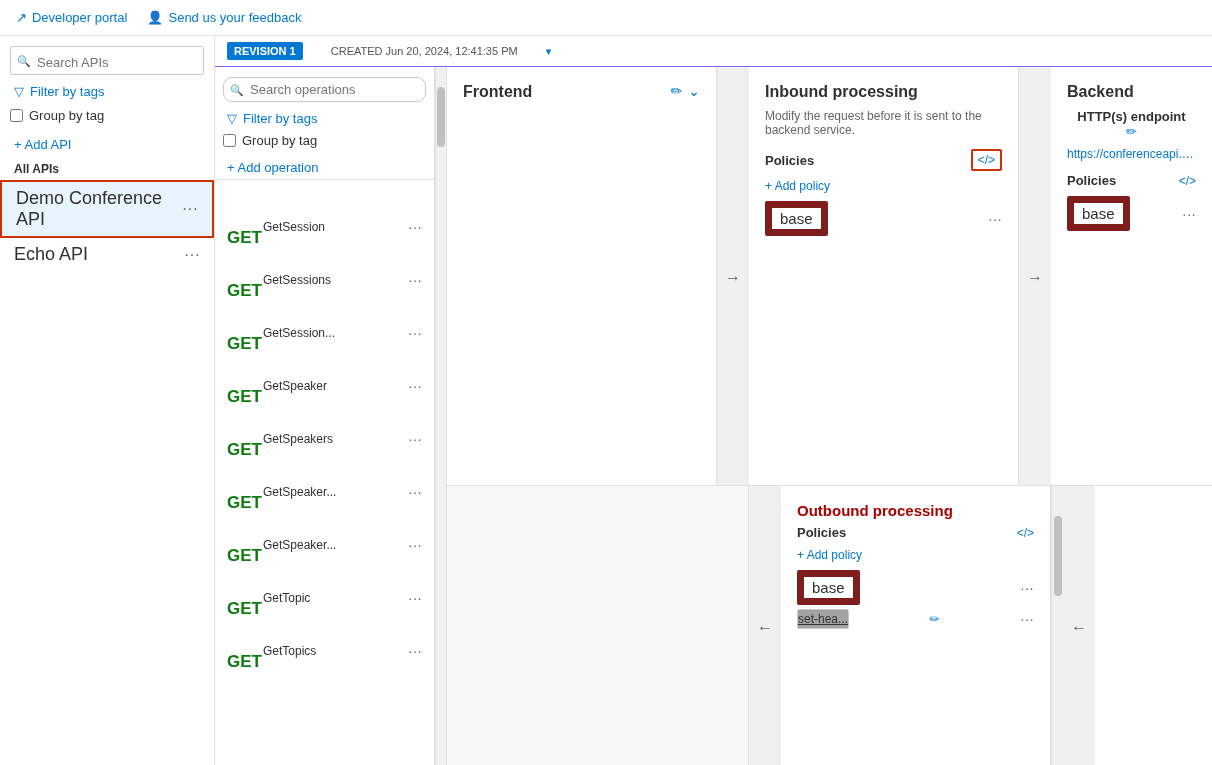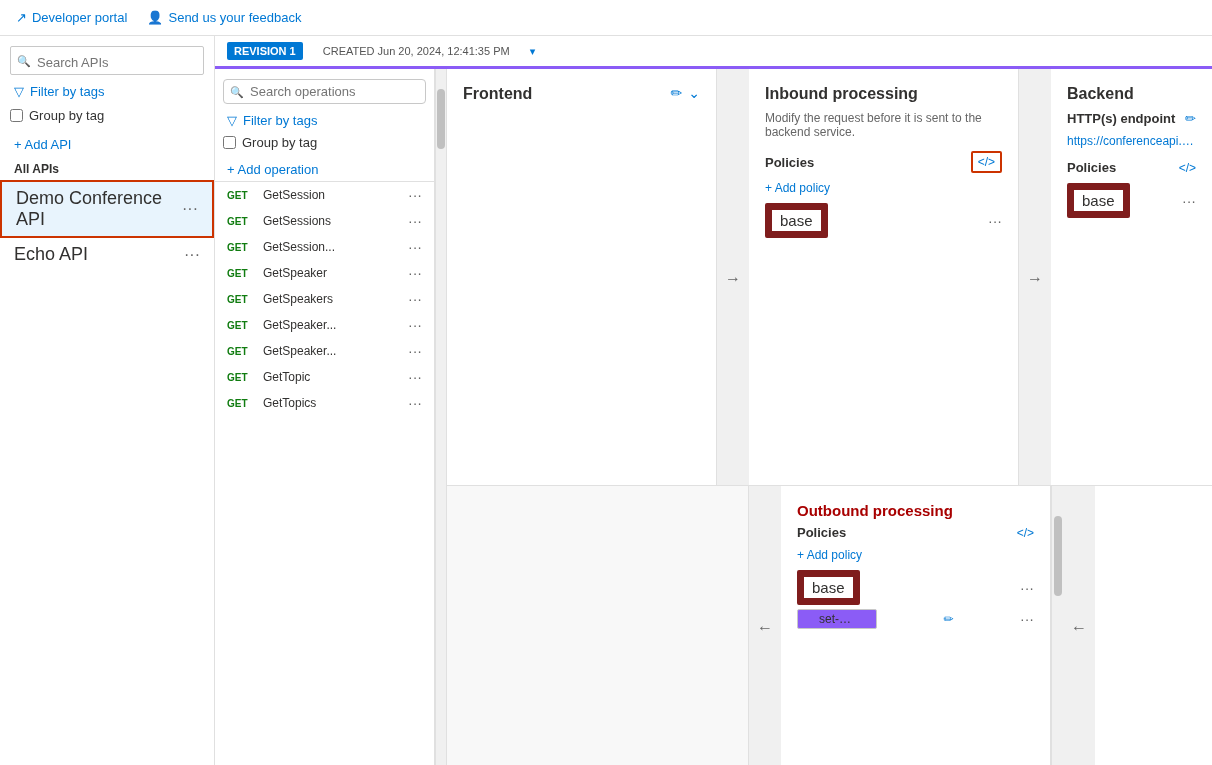--- a/index.html
+++ b/index.html
@@ -150,21 +150,21 @@
     .tab-item.link-style { color: #0078d4; }
 
     .middle-search {
       margin: 10px 8px 6px;
       position: relative;
     }
     .middle-search input {
       width: 100%;
       padding: 4px 8px 4px 26px;
       border: 1px solid #c8c8c8;
-      border-radius: 4px;
+      border-radius: 9px;
       font-size: 13px;
       color: #555;
     }
     .middle-search .search-icon-left {
       position: absolute;
       left: 7px;
       top: 50%;
       transform: translateY(-50%);
       color: #666;
       font-size: 11px;
@@ -188,21 +188,21 @@
     }
     .middle-add-op {
       display: flex;
       align-items: center;
       gap: 4px;
       padding: 4px 12px;
       color: #0078d4;
       cursor: pointer;
       font-size: 13px;
       border-bottom: 1px solid #e0e0e0;
-      margin-bottom: 0;
+      margin-bottom: 20px;
     }
     .all-operations {
       display: flex;
       align-items: center;
       padding: 8px 12px;
       background: #dde8f0;
       border: 2px solid #cc3300;
       font-size: 13px;
       font-weight: 600;
       color: #323130;
@@ -210,25 +210,26 @@
       margin-bottom: 2px;
     }
     .op-item {
       display: flex;
       align-items: center;
       justify-content: space-between;
       padding: 5px 12px;
       cursor: pointer;
     }
     .op-method {
-      font-size: 10px;
+      font-size: 17px;
       font-weight: 700;
       color: #107c10;
       width: 36px;
       flex-shrink: 0;
+      margin-top: 23px;
     }
     .op-name {
       flex: 1;
       font-size: 12px;
       color: #323130;
       white-space: nowrap;
       overflow: hidden;
       text-overflow: ellipsis;
     }
     .op-dots {
@@ -402,20 +403,21 @@
       padding: 16px;
       display: flex;
       flex-direction: column;
       overflow: hidden;
     }
     .backend-endpoint {
       display: flex;
       align-items: center;
       justify-content: space-between;
       margin-bottom: 8px;
+      flex-direction: column;
     }
     .backend-endpoint-label {
       font-size: 13px;
       font-weight: 600;
       color: #323130;
     }
     .backend-endpoint-edit {
       color: #0078d4;
       font-size: 13px;
       cursor: pointer;
@@ -478,45 +480,46 @@
       border-radius: 4px;
       margin-top: 30px;
     }
 
     
     .revision-header {
       display: flex;
       align-items: center;
       padding: 6px 12px;
       background: #fff;
-      border-bottom: 3px solid #8b5cf6;
-      gap: 10px;
+      border-bottom: 1px solid #8b5cf6;
+      gap: 18px;
     }
 
     .tabs-container {
       display: flex;
       align-items: center;
       padding: 0 12px;
       background: #fff;
       border-bottom: 1px solid #e0e0e0;
       gap: 0;
     }
 
     .set-hea-badge {
       border: 1px solid #c8c8c8;
-      padding: 2px 21px;
+      padding: 2px 0;
       font-size: 12px;
       color: #323130;
-      background: #8b5cf6;
+      background: #a3a3a3;
       cursor: pointer;
       border-radius: 2px;
       white-space: nowrap;
       overflow: hidden;
       text-overflow: ellipsis;
       max-width: 80px;
+      text-decoration: underline;
     }
   </style>
 </head>
 <body>
 
 <div class="top-bar">
   <a class="top-bar-link">
     <span>↗</span>
     <span>Developer portal</span>
   </a>

